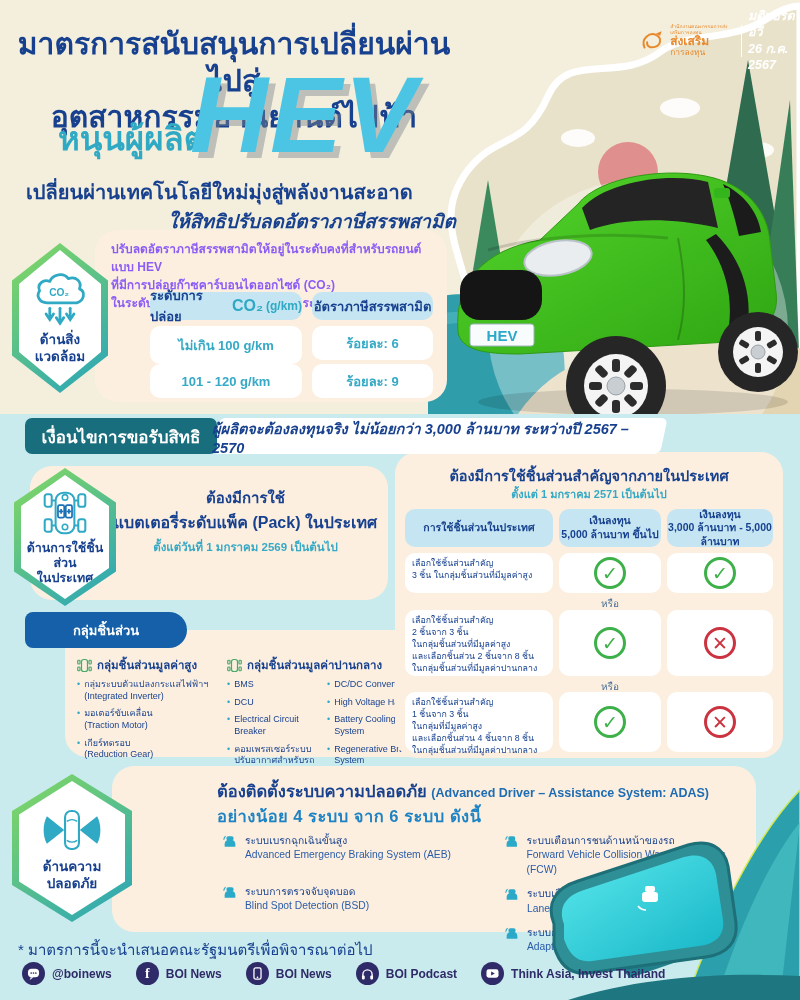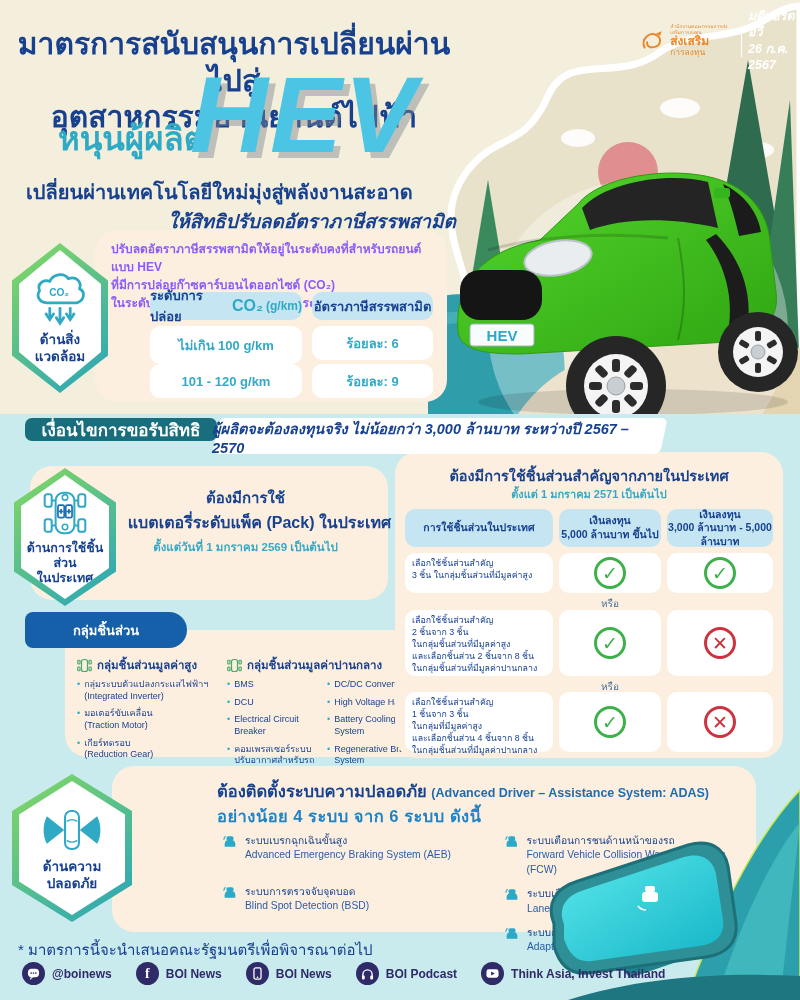--- a/index.html
+++ b/index.html
@@ -34,31 +34,31 @@
   
   .env-desc{position:absolute;left:16px;top:10px;width:322px;text-align:left;font-size:12px;
             font-weight:bold;color:#8b5cf6;line-height:1.5;white-space:pre-line;}
   .pill{position:absolute;background:#c5e5f2;border-radius:10px;display:flex;align-items:center;
         justify-content:center;color:#17418f;font-weight:bold;}
   .cellw{position:absolute;background:#fff;border-radius:10px;display:flex;align-items:center;
          justify-content:center;color:#35a9c5;font-size:13px;font-weight:bold;}
   .co2big{color:#2fa9c4;font-size:16px;margin:0 3px;}
   .co2unit{font-size:12px;color:#2fa9c4;}
   
-  .cond-label{position:absolute;left:25px;top:418px;width:192px;height:23px;background:#196e7e;
+  .cond-label{position:absolute;left:25px;top:418px;width:192px;height:36px;background:#196e7e;
               border-radius:7px;display:flex;align-items:center;justify-content:center;color:#fff;
               font-weight:bold;font-size:17px;z-index:3;}
   .cond-wrap{position:absolute;left:212px;top:418px;width:448px;height:36px;background:#fff;
              border-radius:6px;transform:skewX(-12deg);transform-origin:left bottom;z-index:2;}
   .cond-text{position:absolute;left:212px;top:418px;width:448px;height:36px;display:flex;
              align-items:center;justify-content:center;color:#17418f;font-weight:bold;font-style:italic;
              font-size:14.5px;z-index:3;}
   
   .bat-l1{position:absolute;left:88px;top:20px;width:255px;text-align:center;font-size:15px;font-weight:bold;color:#17418f;}
-  .bat-l2{position:absolute;left:92px;top:44px;width:275px;text-align:center;font-size:16px;font-weight:bold;color:#17418f;}
+  .bat-l2{position:absolute;left:78px;top:44px;width:275px;text-align:center;font-size:16px;font-weight:bold;color:#17418f;}
   .bat-l3{position:absolute;left:88px;top:72px;width:255px;text-align:center;font-size:11.5px;font-weight:bold;color:#35a9c5;}
   
   .grp-banner{position:absolute;left:25px;top:612px;width:162px;height:36px;background:#1560a8;
               border-radius:8px 18px 18px 8px;display:flex;align-items:center;justify-content:center;
               color:#fff;font-weight:bold;font-size:13px;z-index:3;}
   .grp-title{display:flex;align-items:center;gap:5px;font-size:11.5px;font-weight:bold;color:#17418f;}
   .grp-items{margin-top:5px;display:flex;flex-direction:column;gap:6px;}
   .grp-item{display:flex;gap:4px;font-size:9px;color:#17418f;line-height:1.3;white-space:pre-line;}
   .bullet{color:#2fa9c4;}
   

